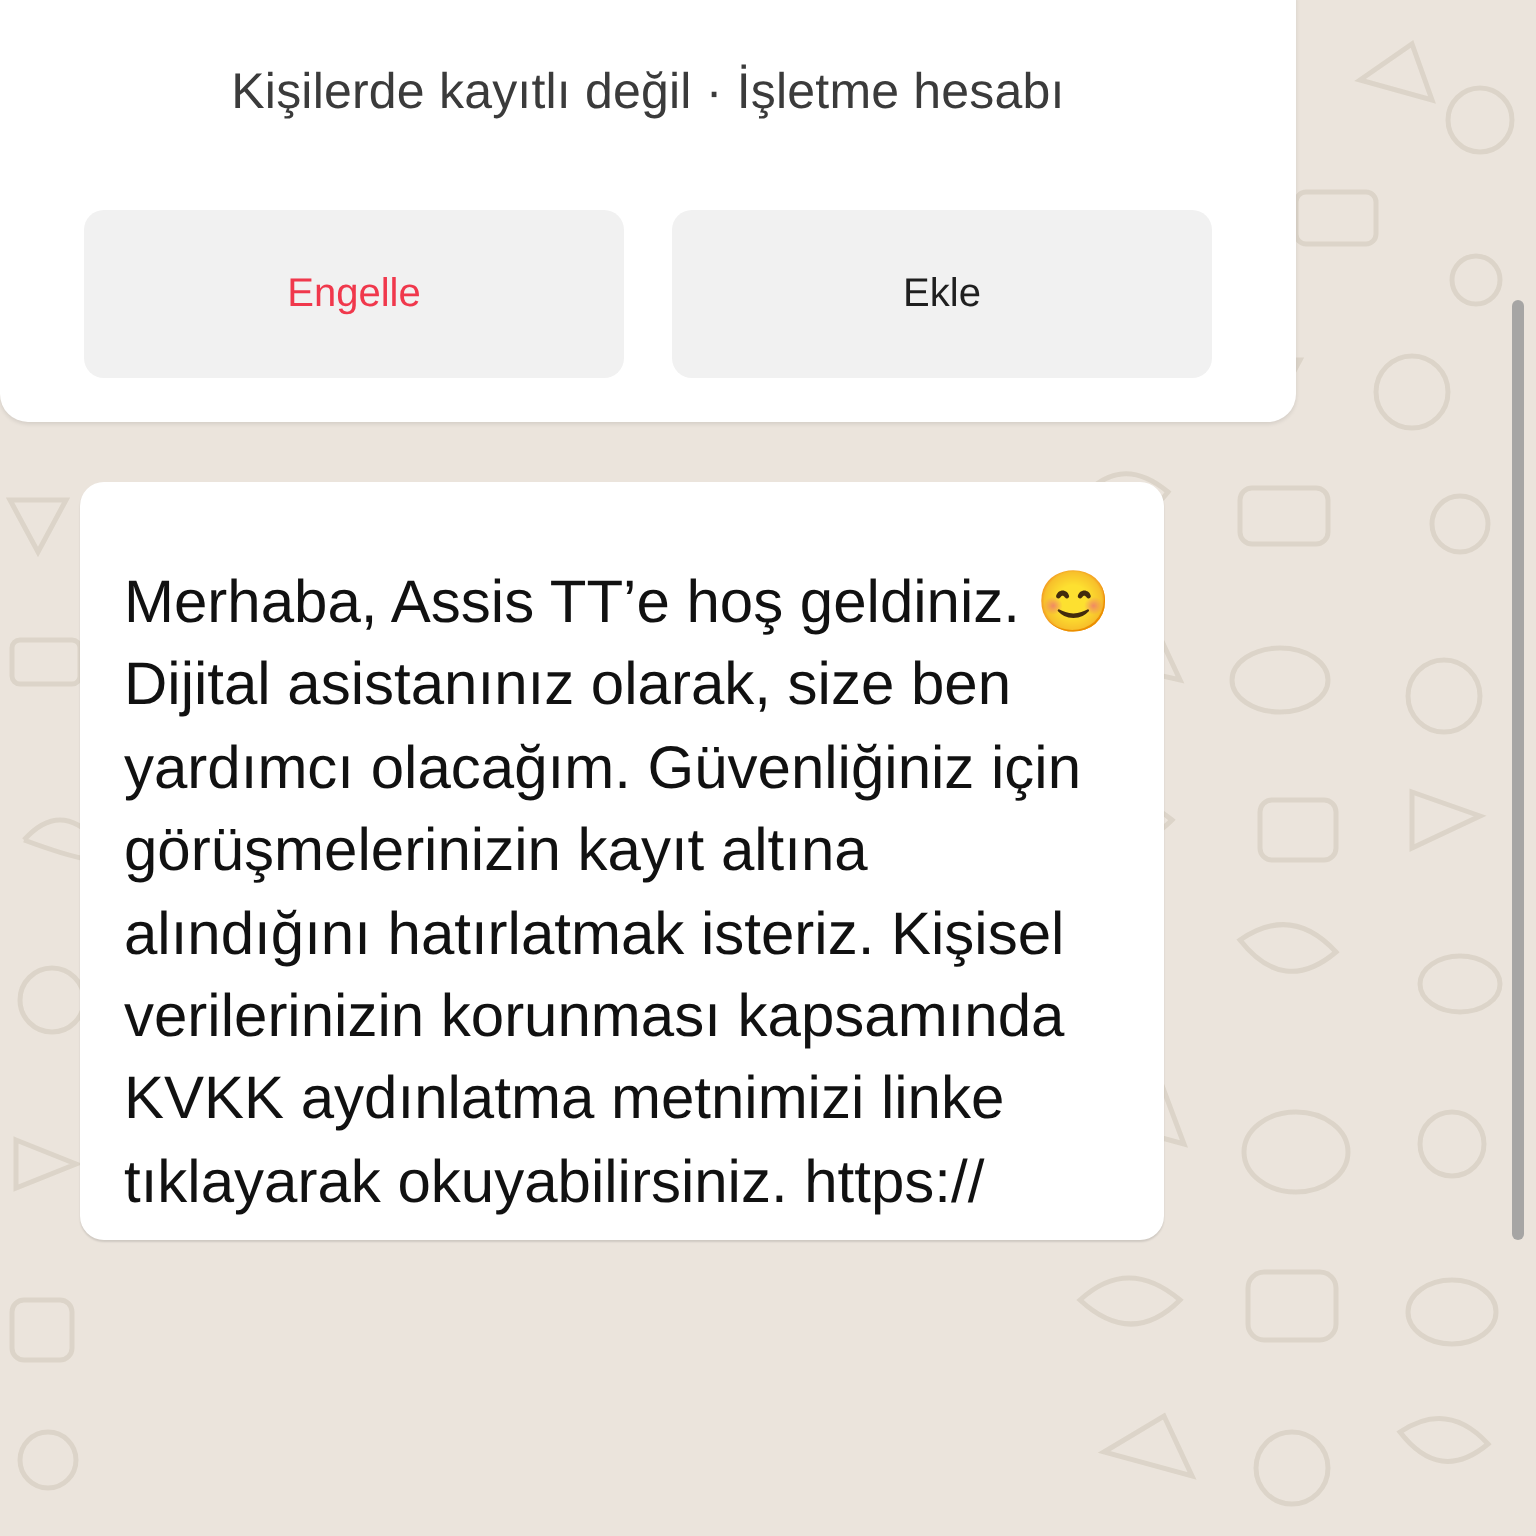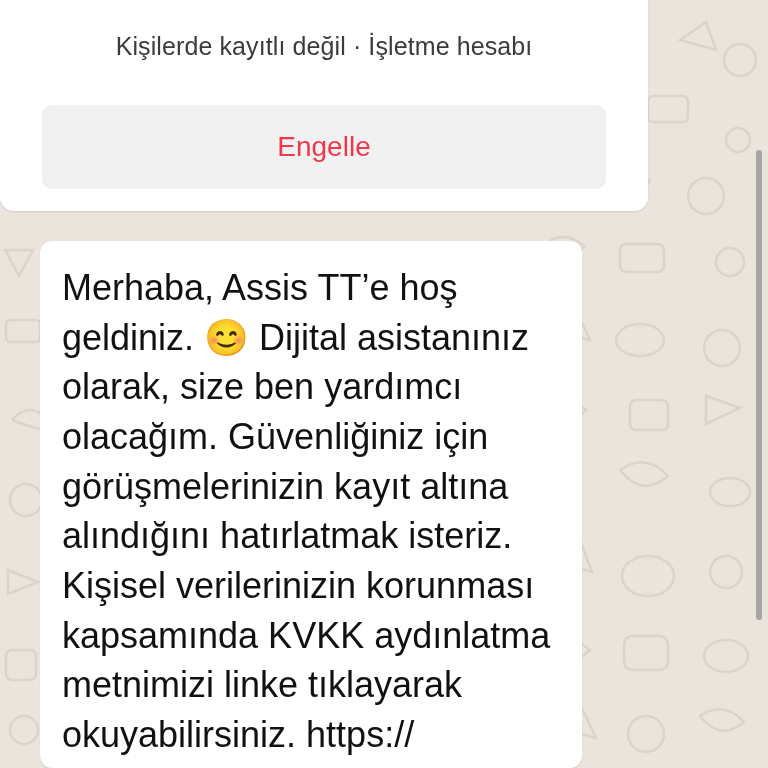--- a/index.html
+++ b/index.html
@@ -56,21 +56,21 @@
     justify-content: center;
     padding: 44px 42px 0 42px;
   }
   .biz-btn {
     flex: 1 1 0;
     height: 84px;
     border: none;
     border-radius: 10px;
     background: #f1f1f1;
     font-family: "Liberation Sans", sans-serif;
-    font-size: 28px;
+    font-size: 20px;
     cursor: pointer;
     display: flex;
     align-items: center;
     justify-content: center;
   }
   .biz-btn.block { color: #f0384c; }
   .biz-btn.add { color: #1f1f1f; }
 
   
   .bubble-wrap {
@@ -82,25 +82,26 @@
   }
   .bubble {
     background: #ffffff;
     border-radius: 12px;
     padding: 22px 26px 8px 22px;
     width: 542px;
     box-shadow: 0 1px 1px rgba(0,0,0,0.12);
     align-self: flex-start;
   }
   .bubble-text {
-    font-size: 36px;
+    font-size: 30px;
     line-height: 1.38;
     color: #111111;
     word-wrap: break-word;
     white-space: pre-wrap;
+    margin-top: 18px;
   }
 
   
   .scrollbar {
     position: absolute;
     right: 6px;
     top: 150px;
     width: 6px;
     height: 470px;
     background: #9a9a9a;
@@ -160,20 +161,21 @@
     </g>
   </svg>
 </div>
 
 <div id="screen">
 
   <div class="biz-card">
     <div class="biz-subtitle">Kişilerde kayıtlı değil · İşletme hesabı</div>
     <div class="biz-actions">
       <button class="biz-btn block">Engelle</button>
+      <button class="biz-btn add">Ekle</button>
     </div>
   </div>
 
   <div class="bubble-wrap">
     <div class="bubble">
       <div class="bubble-text">Merhaba, Assis TT’e hoş geldiniz. 😊 Dijital asistanınız olarak, size ben yardımcı olacağım. Güvenliğiniz için görüşmelerinizin kayıt altına alındığını hatırlatmak isteriz. Kişisel verilerinizin korunması kapsamında KVKK aydınlatma metnimizi linke tıklayarak okuyabilirsiniz. https://</div>
     </div>
   </div>
 
 </div>

